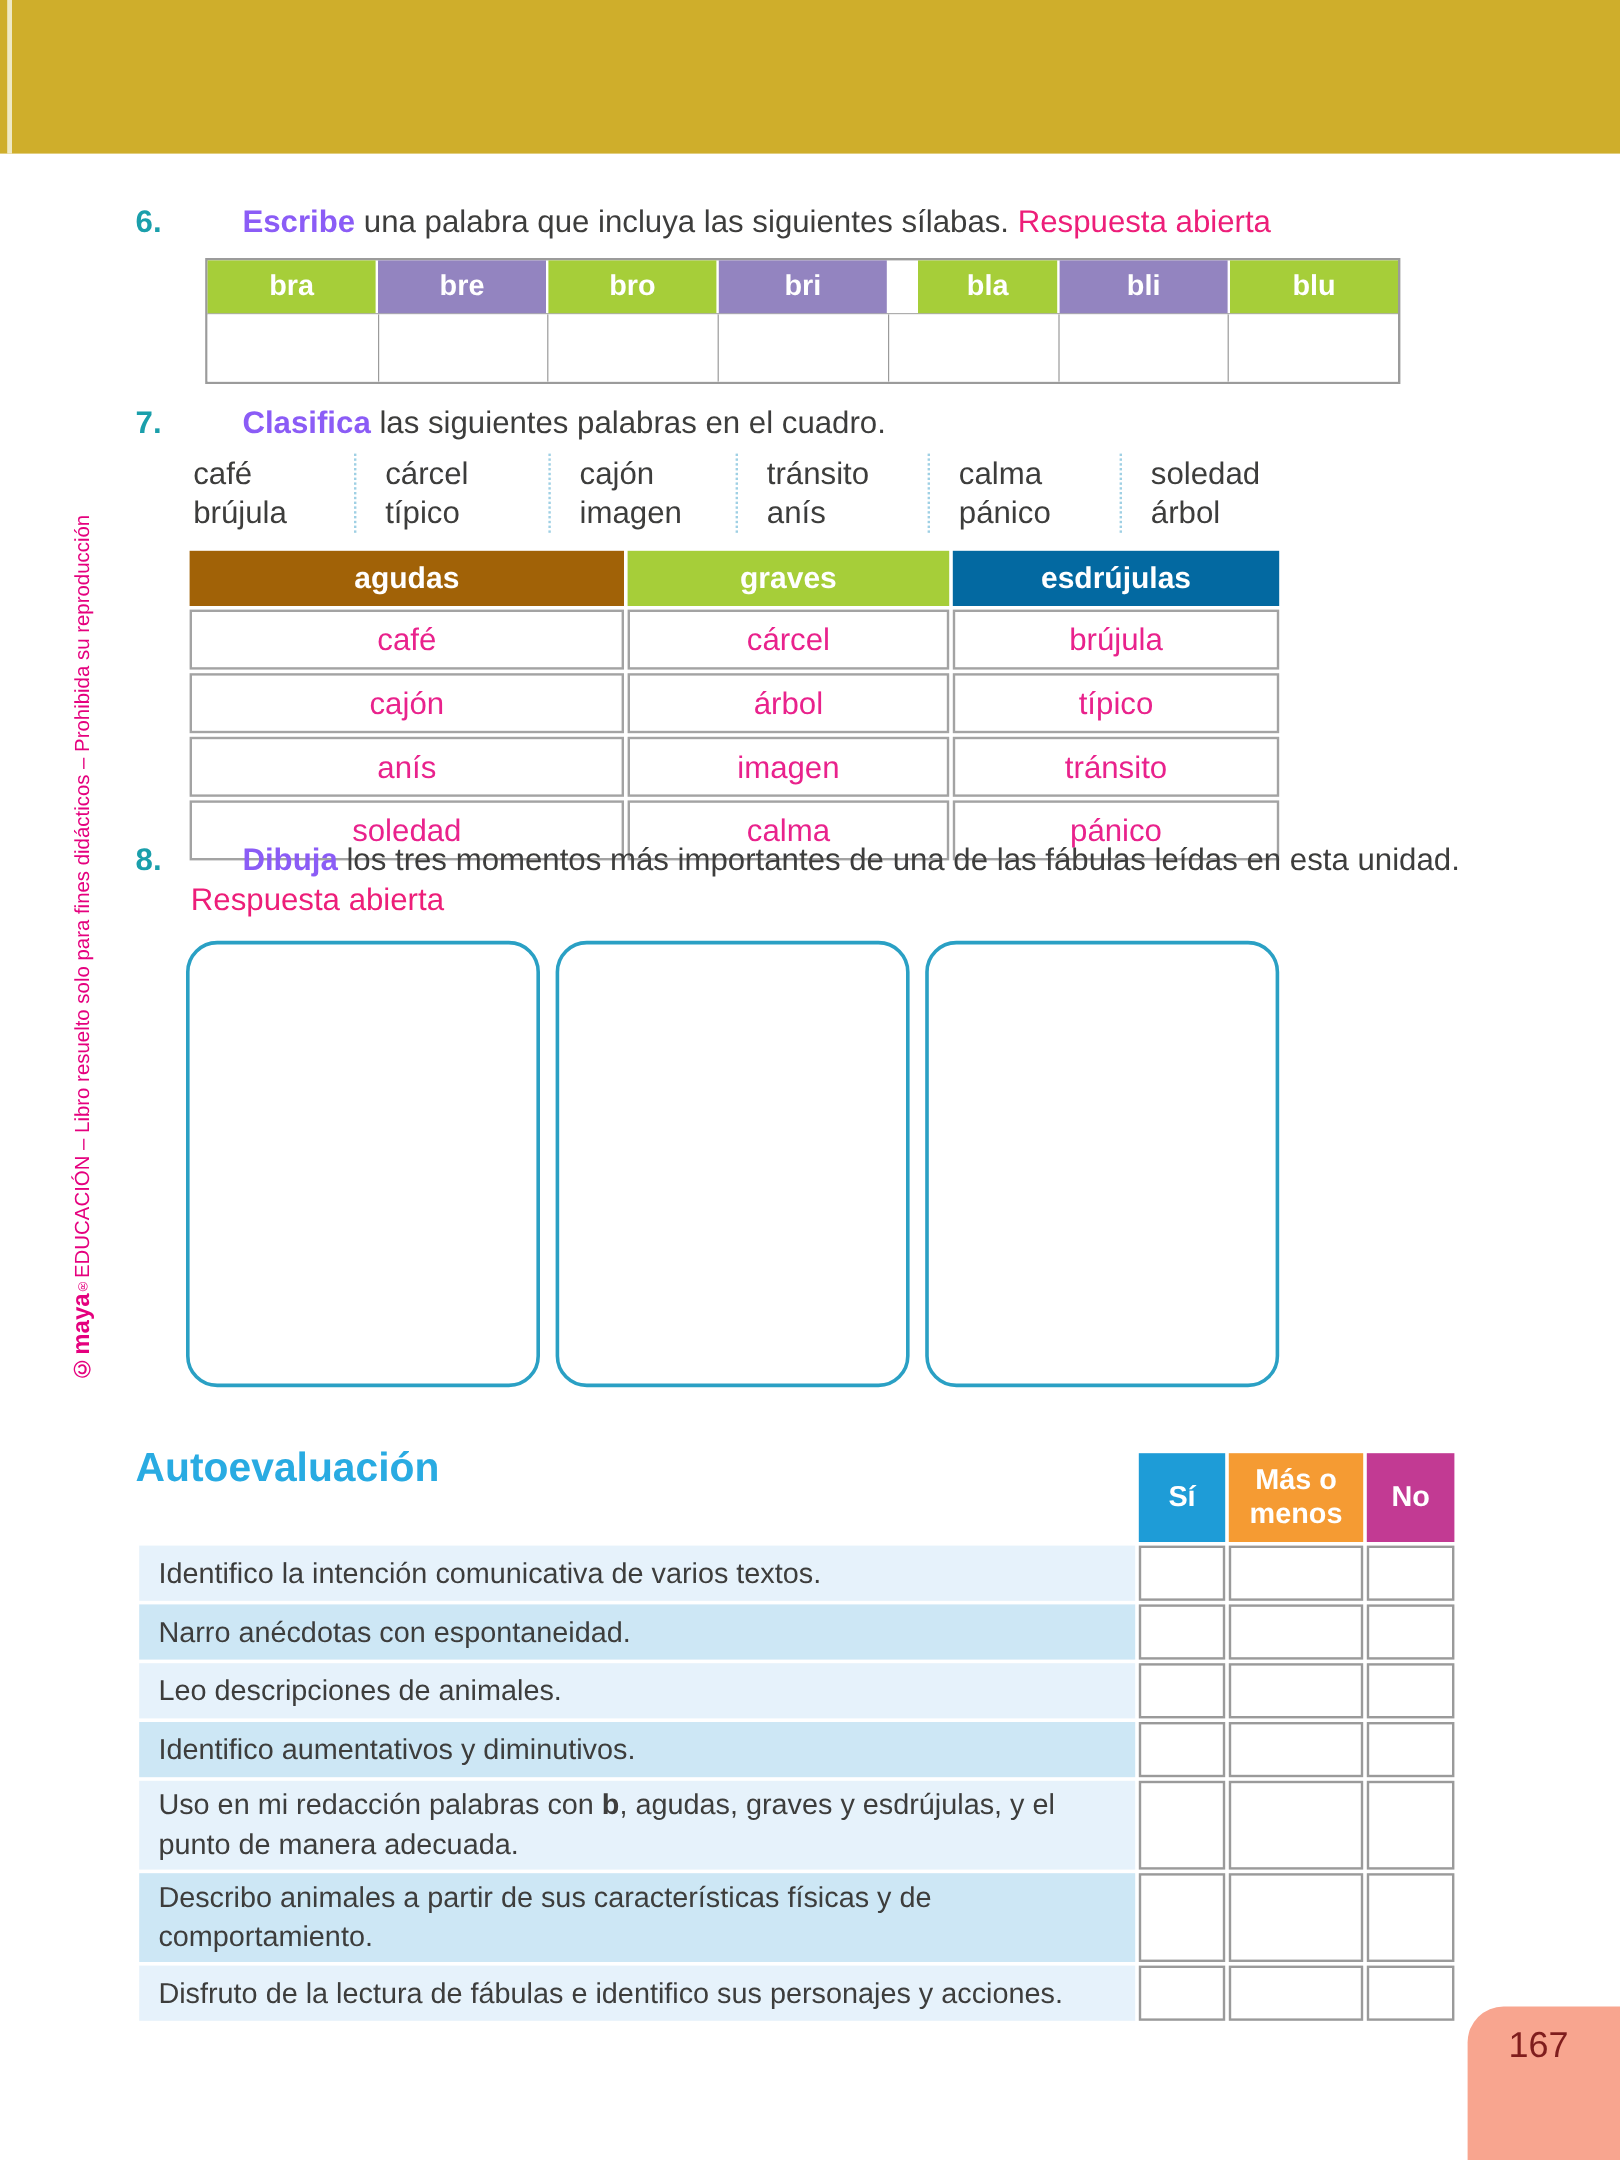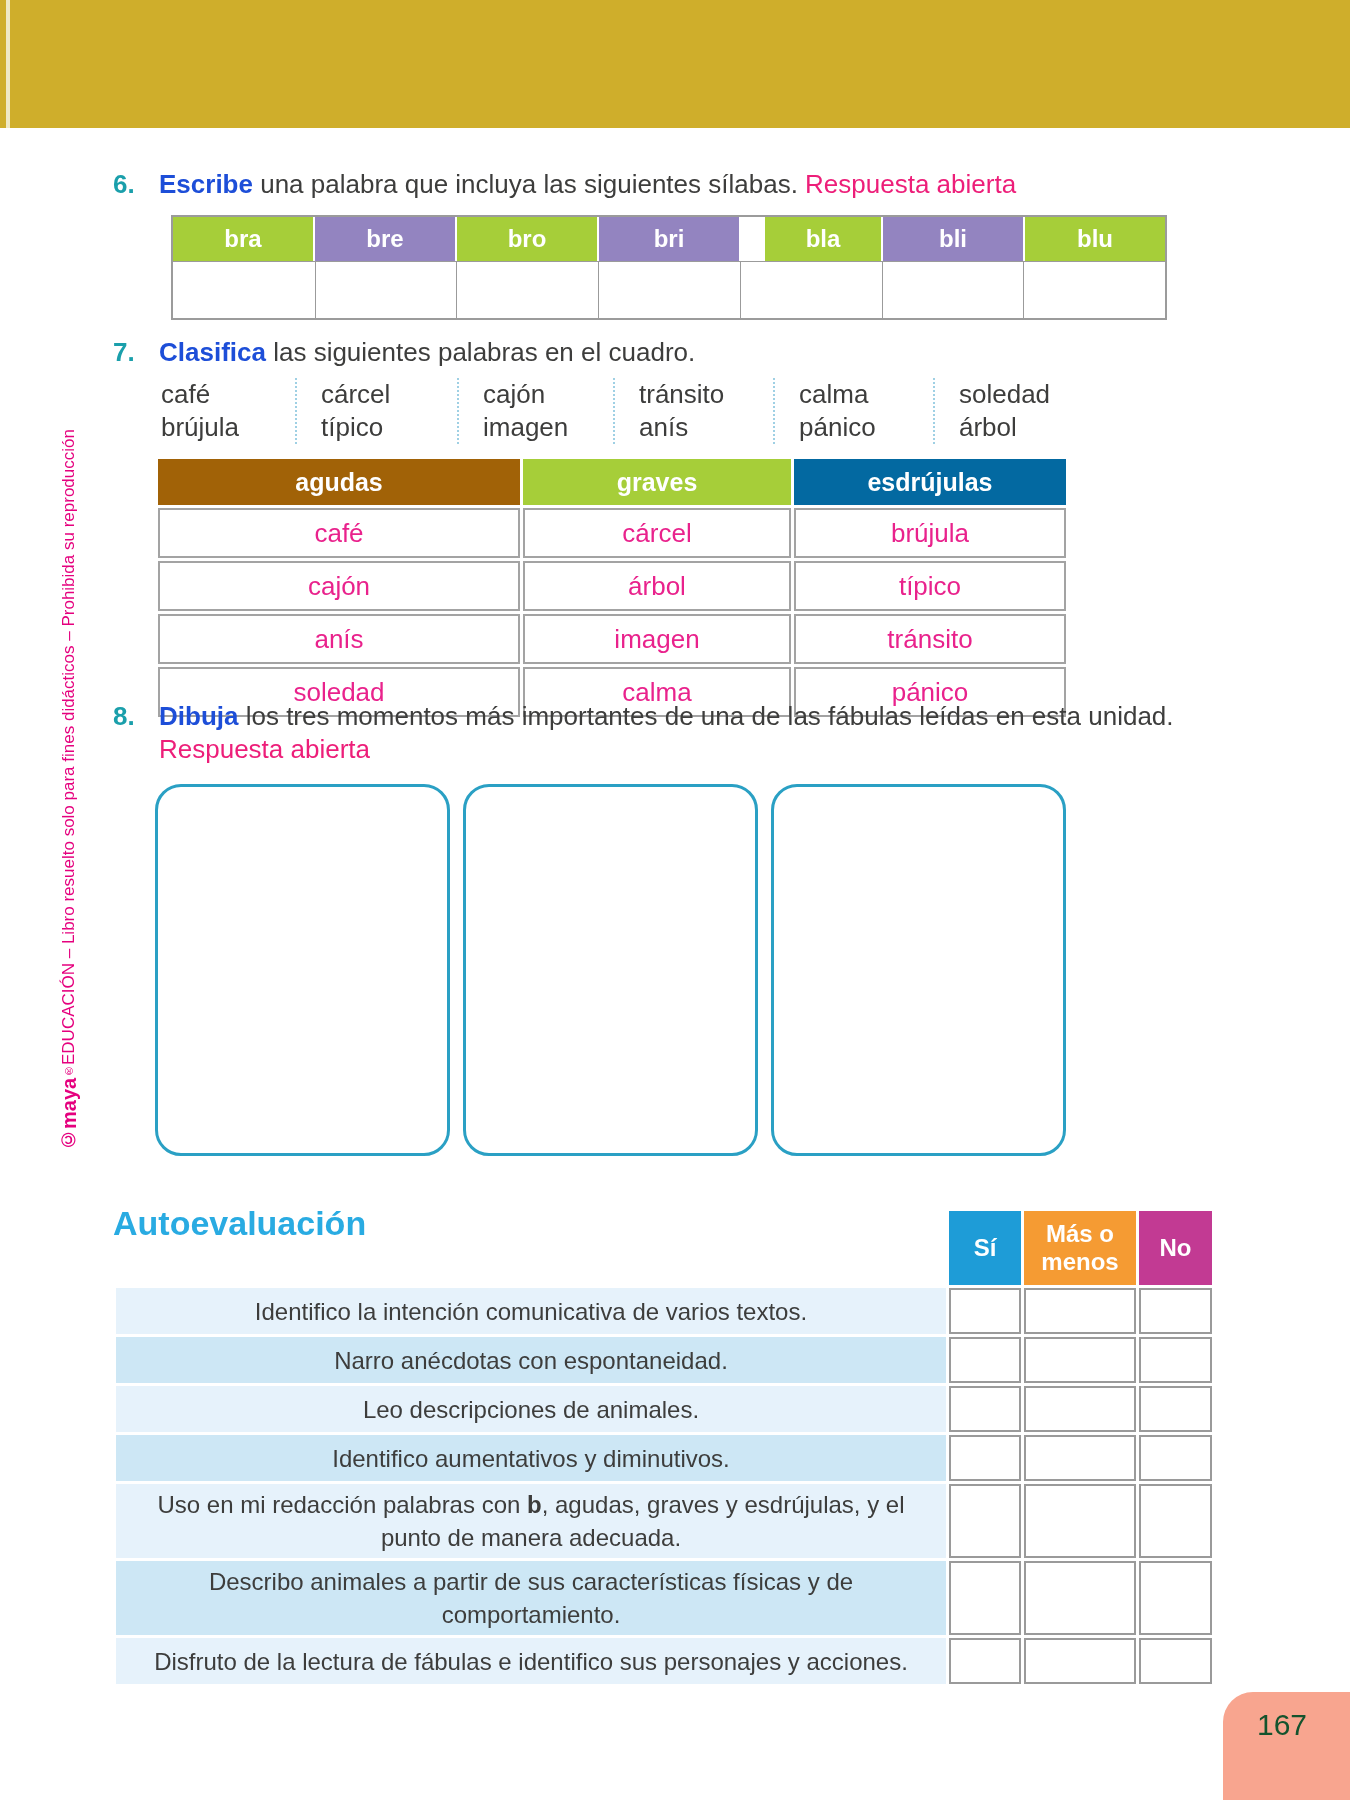--- a/index.html
+++ b/index.html
@@ -16,21 +16,21 @@
            display:flex;align-items:center;justify-content:center;
            color:#e5007e;font-size:17px;white-space:nowrap;}
   .sidebar .brand{font-weight:700;font-size:20px;}
   .sidebar .reg{font-size:11px;}
 
   
   .sec{position:absolute;left:113px;width:1107px;}
   #sec6{top:168px;} #sec7{top:336px;} #sec8{top:700px;}
   .ex-line{display:flex;font-size:26px;line-height:33px;}
   .ex-num{width:46px;flex:none;font-weight:700;color:#1a9fab;}
-  .ex-text b{color:#1d4ed8;}
+  .ex-text b{color:#8b5cf6;margin-left:43px;}
   .open{color:#ed1e79;}
 
   
   .syl-wrap{margin:14px 0 0 58px;width:996px;border:2px solid #9b9b9b;box-sizing:border-box;background:#fff;}
   .syl-head{display:grid;grid-template-columns:repeat(7,1fr);gap:2px;}
   .syl-h{height:44px;display:flex;align-items:center;justify-content:center;
          color:#fff;font-weight:700;font-size:24px;}
   .syl-body{display:grid;grid-template-columns:repeat(7,1fr);border-top:1px solid #9b9b9b;}
   .syl-c{height:56px;background:#fff;border-left:1px solid #9b9b9b;}
   .syl-c:first-child{border-left:none;}
@@ -51,28 +51,28 @@
 
   
   .draw-wrap{display:flex;gap:13px;margin:18px 0 0 42px;}
   .draw-box{width:289px;height:366px;border:3px solid #2aa0c4;border-radius:26px;background:#fff;}
 
   
   .ae-title{position:absolute;left:113px;top:1180px;font-size:34px;font-weight:700;color:#29abe2;margin-top:24px;}
   .ae-table{position:absolute;left:113px;top:1208px;border-collapse:separate;border-spacing:3px;table-layout:fixed;}
   .ae-h{color:#fff;font-weight:700;font-size:24px;height:72px;text-align:center;line-height:28px;vertical-align:middle;}
   .ae-empty{background:transparent;}
-  .ae-s{font-size:24px;line-height:33px;padding:4px 16px;vertical-align:middle;text-align:center;}
+  .ae-s{font-size:24px;line-height:33px;padding:4px 16px;vertical-align:middle;}
   .ae-c{background:#fff;border:2px solid #9a9a9a;}
   .ae-table td{height:38px;}
 
   
-  .page-tab{position:absolute;right:0;bottom:0;width:127px;height:108px;background:#f8a58f;
+  .page-tab{position:absolute;right:0;bottom:0;width:127px;height:128px;background:#f8a58f;
             border-radius:30px 0 0 0;box-sizing:border-box;padding:16px 0 0 34px;
-            font-size:30px;color:#14532d;}
+            font-size:30px;color:#7f1d1d;}
 </style>
 </head>
 <body>
 
 <div class="page">
 
   <div class="topbar">
     <div class="topbar-stripe"></div>
   </div>
 

